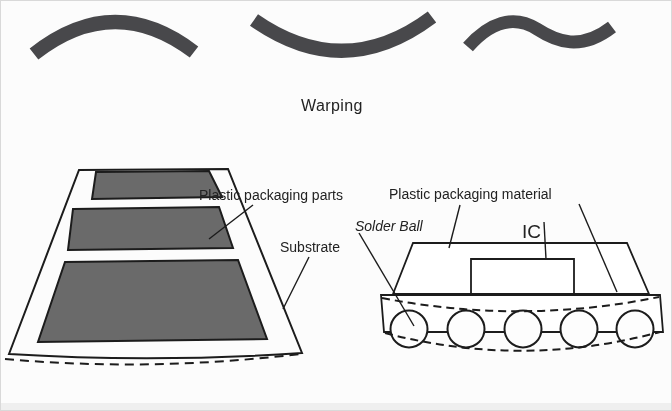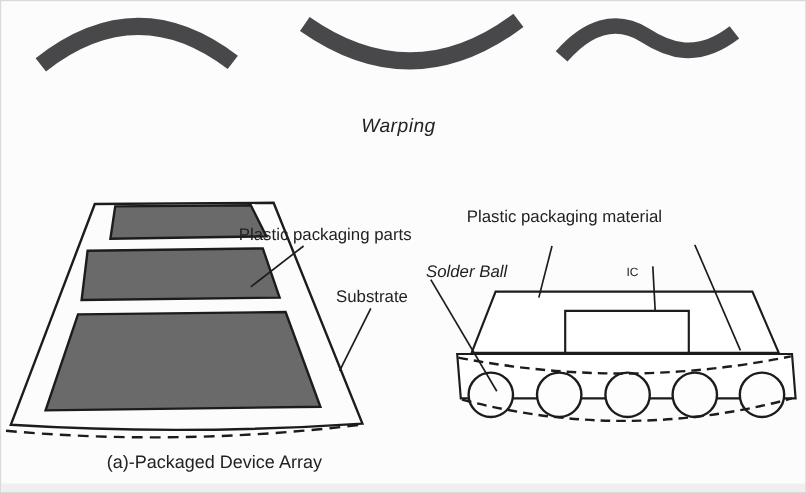--- a/index.html
+++ b/index.html
@@ -32,26 +32,26 @@
   .dashed{fill:none;stroke:var(--color-line);stroke-width:2;stroke-dasharray:9 6;}
   .leader{fill:none;stroke:var(--color-line);stroke-width:1.4;}
   .ball{fill:#fdfdfd;stroke:var(--color-line);stroke-width:2;}
   .label{
     position:absolute;
     color:var(--color-text);
     font-size:14px;
     line-height:1.1;
     white-space:pre;
   }
-  .label-warping{left:300px;top:96px;font-size:16px;letter-spacing:.4px;font-style:italic;}
+  .label-warping{left:300px;top:96px;font-size:16px;letter-spacing:.4px;}
   .label-parts{left:198px;top:187px;}
   .label-substrate{left:279px;top:239px;}
-  .label-material{left:388px;top:172px;}
+  .label-material{left:388px;top:186px;}
   .label-solder{left:354px;top:218px;font-style:italic;}
-  .label-ic{left:521px;top:221px;font-size:10px;}
+  .label-ic{left:521px;top:221px;font-size:19px;}
   .caption{font-size:15px;}
   .caption-a{left:88px;top:377px;}
   .caption-b{left:468px;top:374px;letter-spacing:.5px;}
 </style>
 </head>
 <body>
 
 <div class="screen">
 
   <svg class="art" width="672" height="411" viewBox="0 0 672 411">
@@ -84,20 +84,19 @@
     <path class="leader" d="M543,221 L545,258"></path>
     <path class="leader" d="M459,204 L448,247"></path>
     <path class="leader" d="M578,203 L616,291"></path>
     <path class="leader" d="M358,232 L413,325"></path>
   </svg>
 
   <div class="label label-warping">Warping</div>
 
   <div class="label label-parts">Plastic packaging parts</div>
   <div class="label label-substrate">Substrate</div>
-  <div class="label caption caption-a">(a)-Packaged Device Array</div>
 
   <div class="label label-material">Plastic packaging material</div>
   <div class="label label-solder">Solder Ball</div>
   <div class="label label-ic">IC</div>
 
   <div class="bottom-strip"></div>
 </div>
 
 </body></html>

